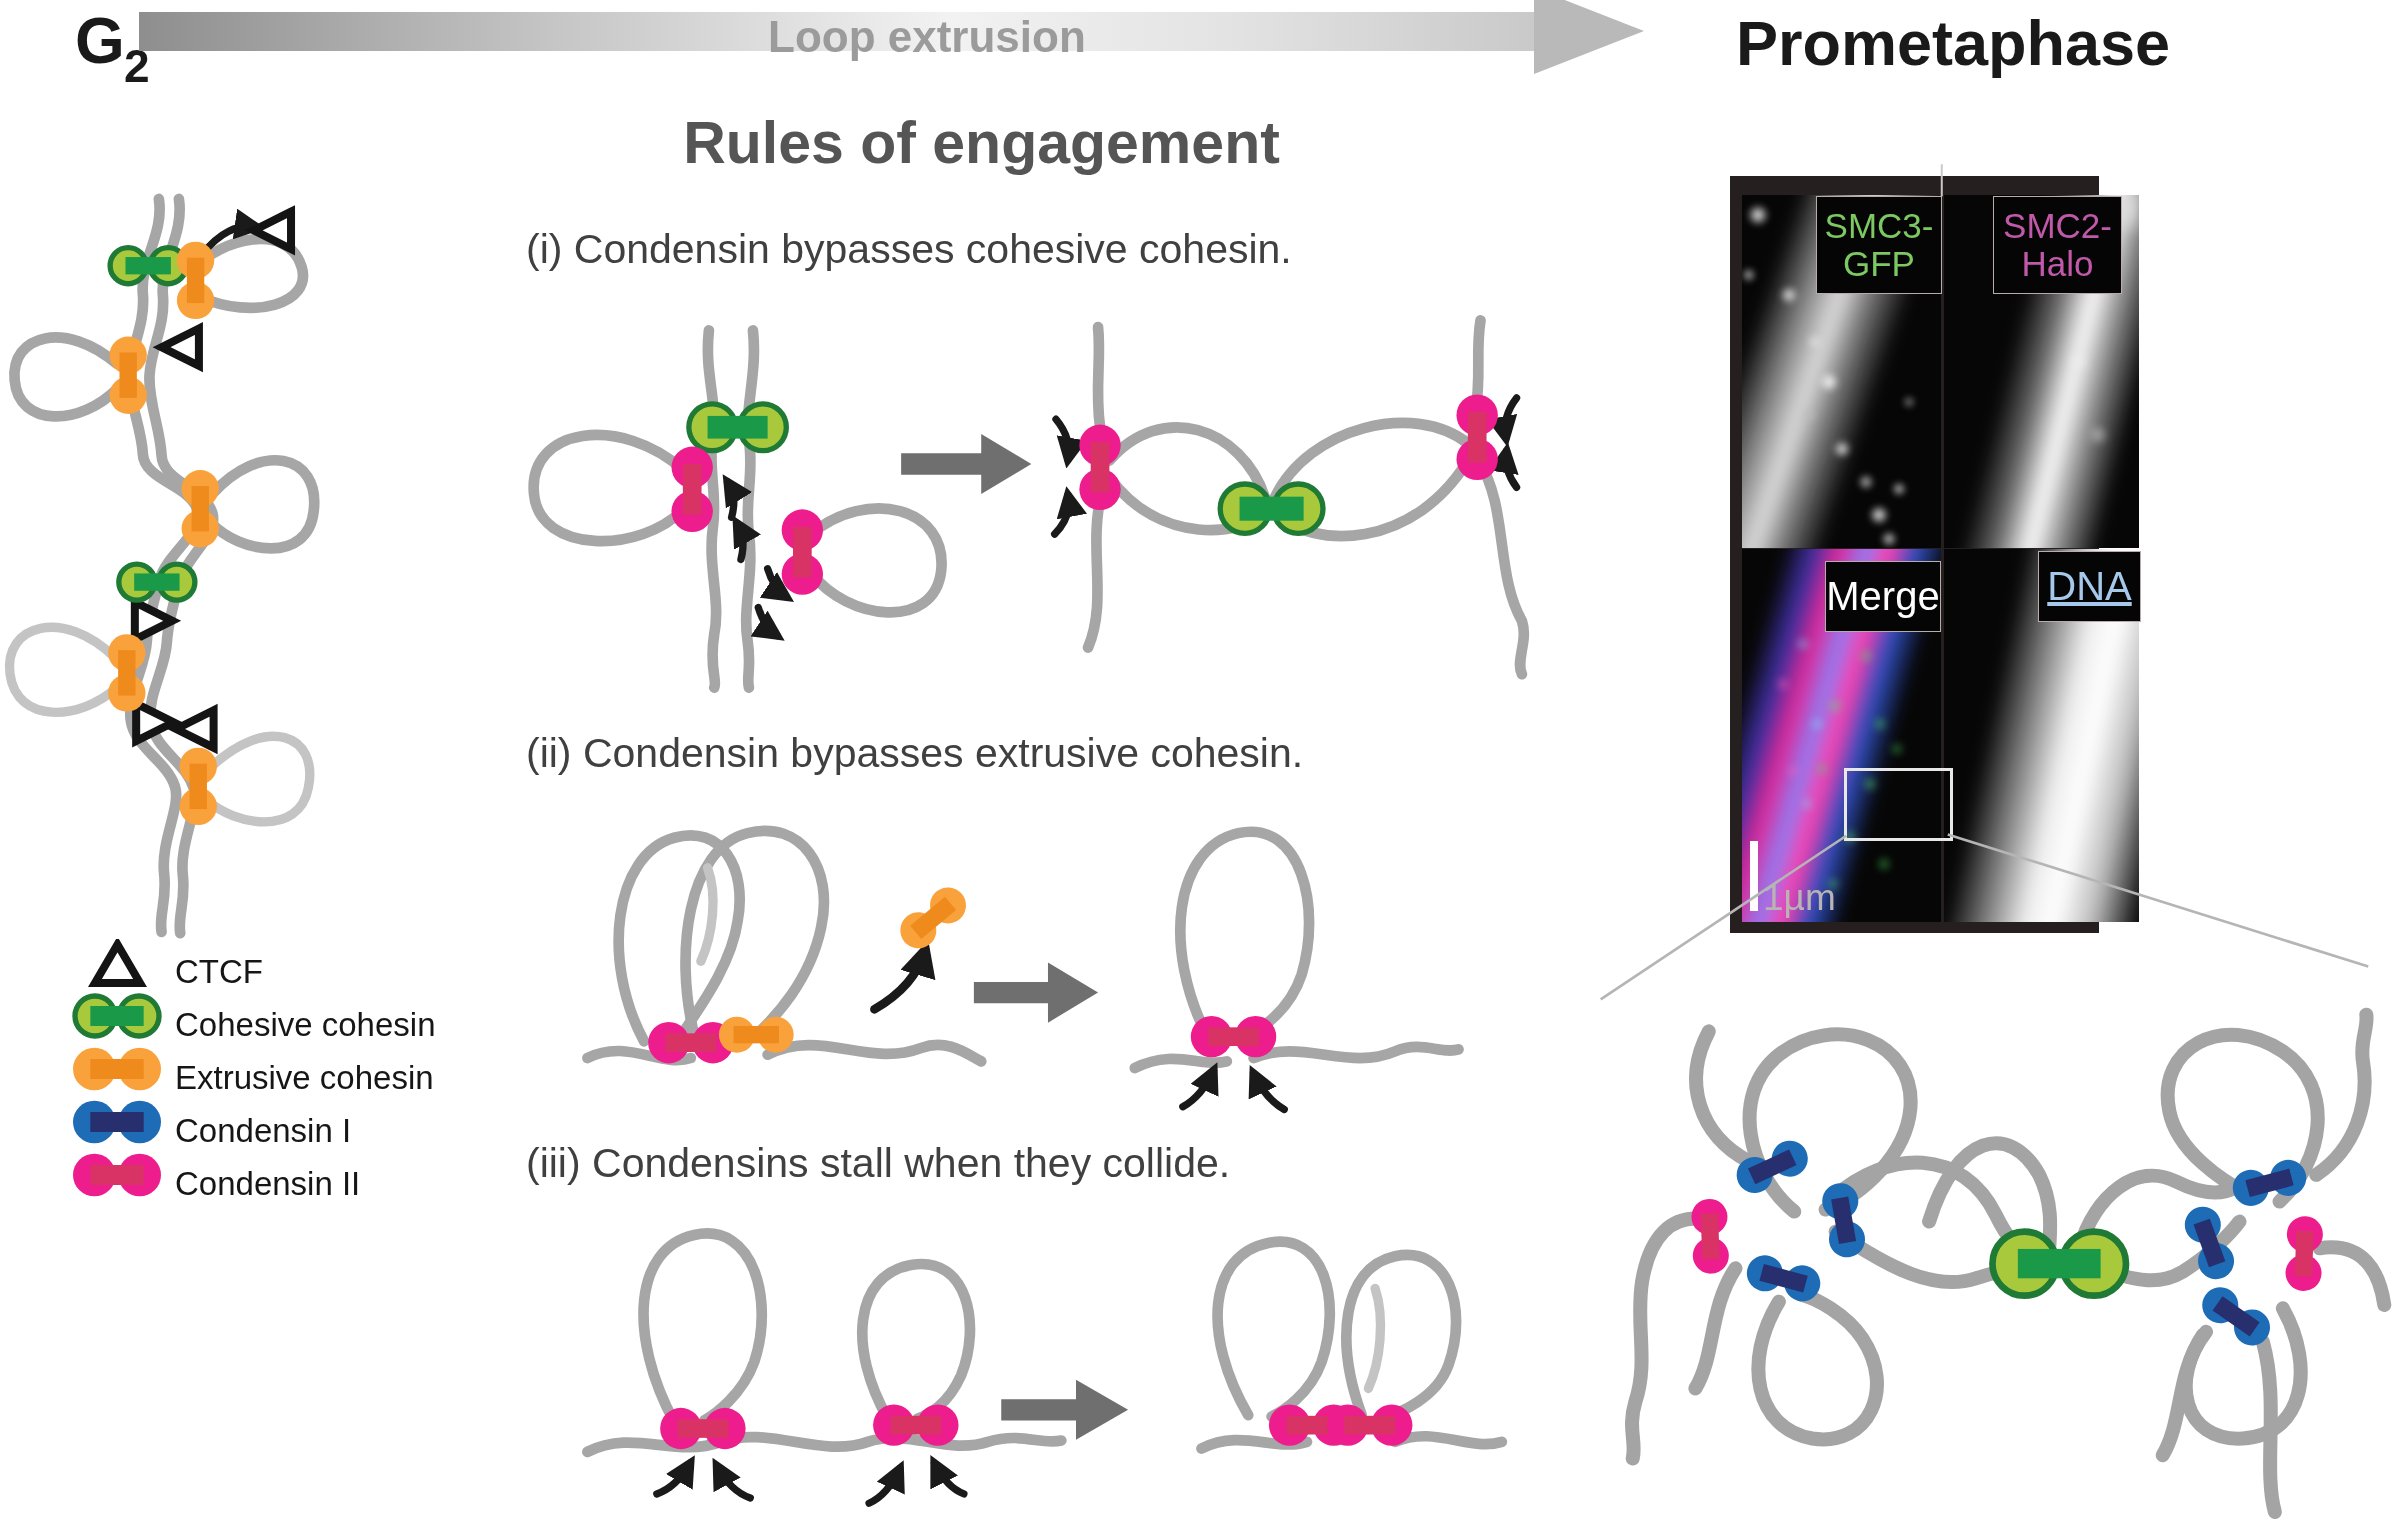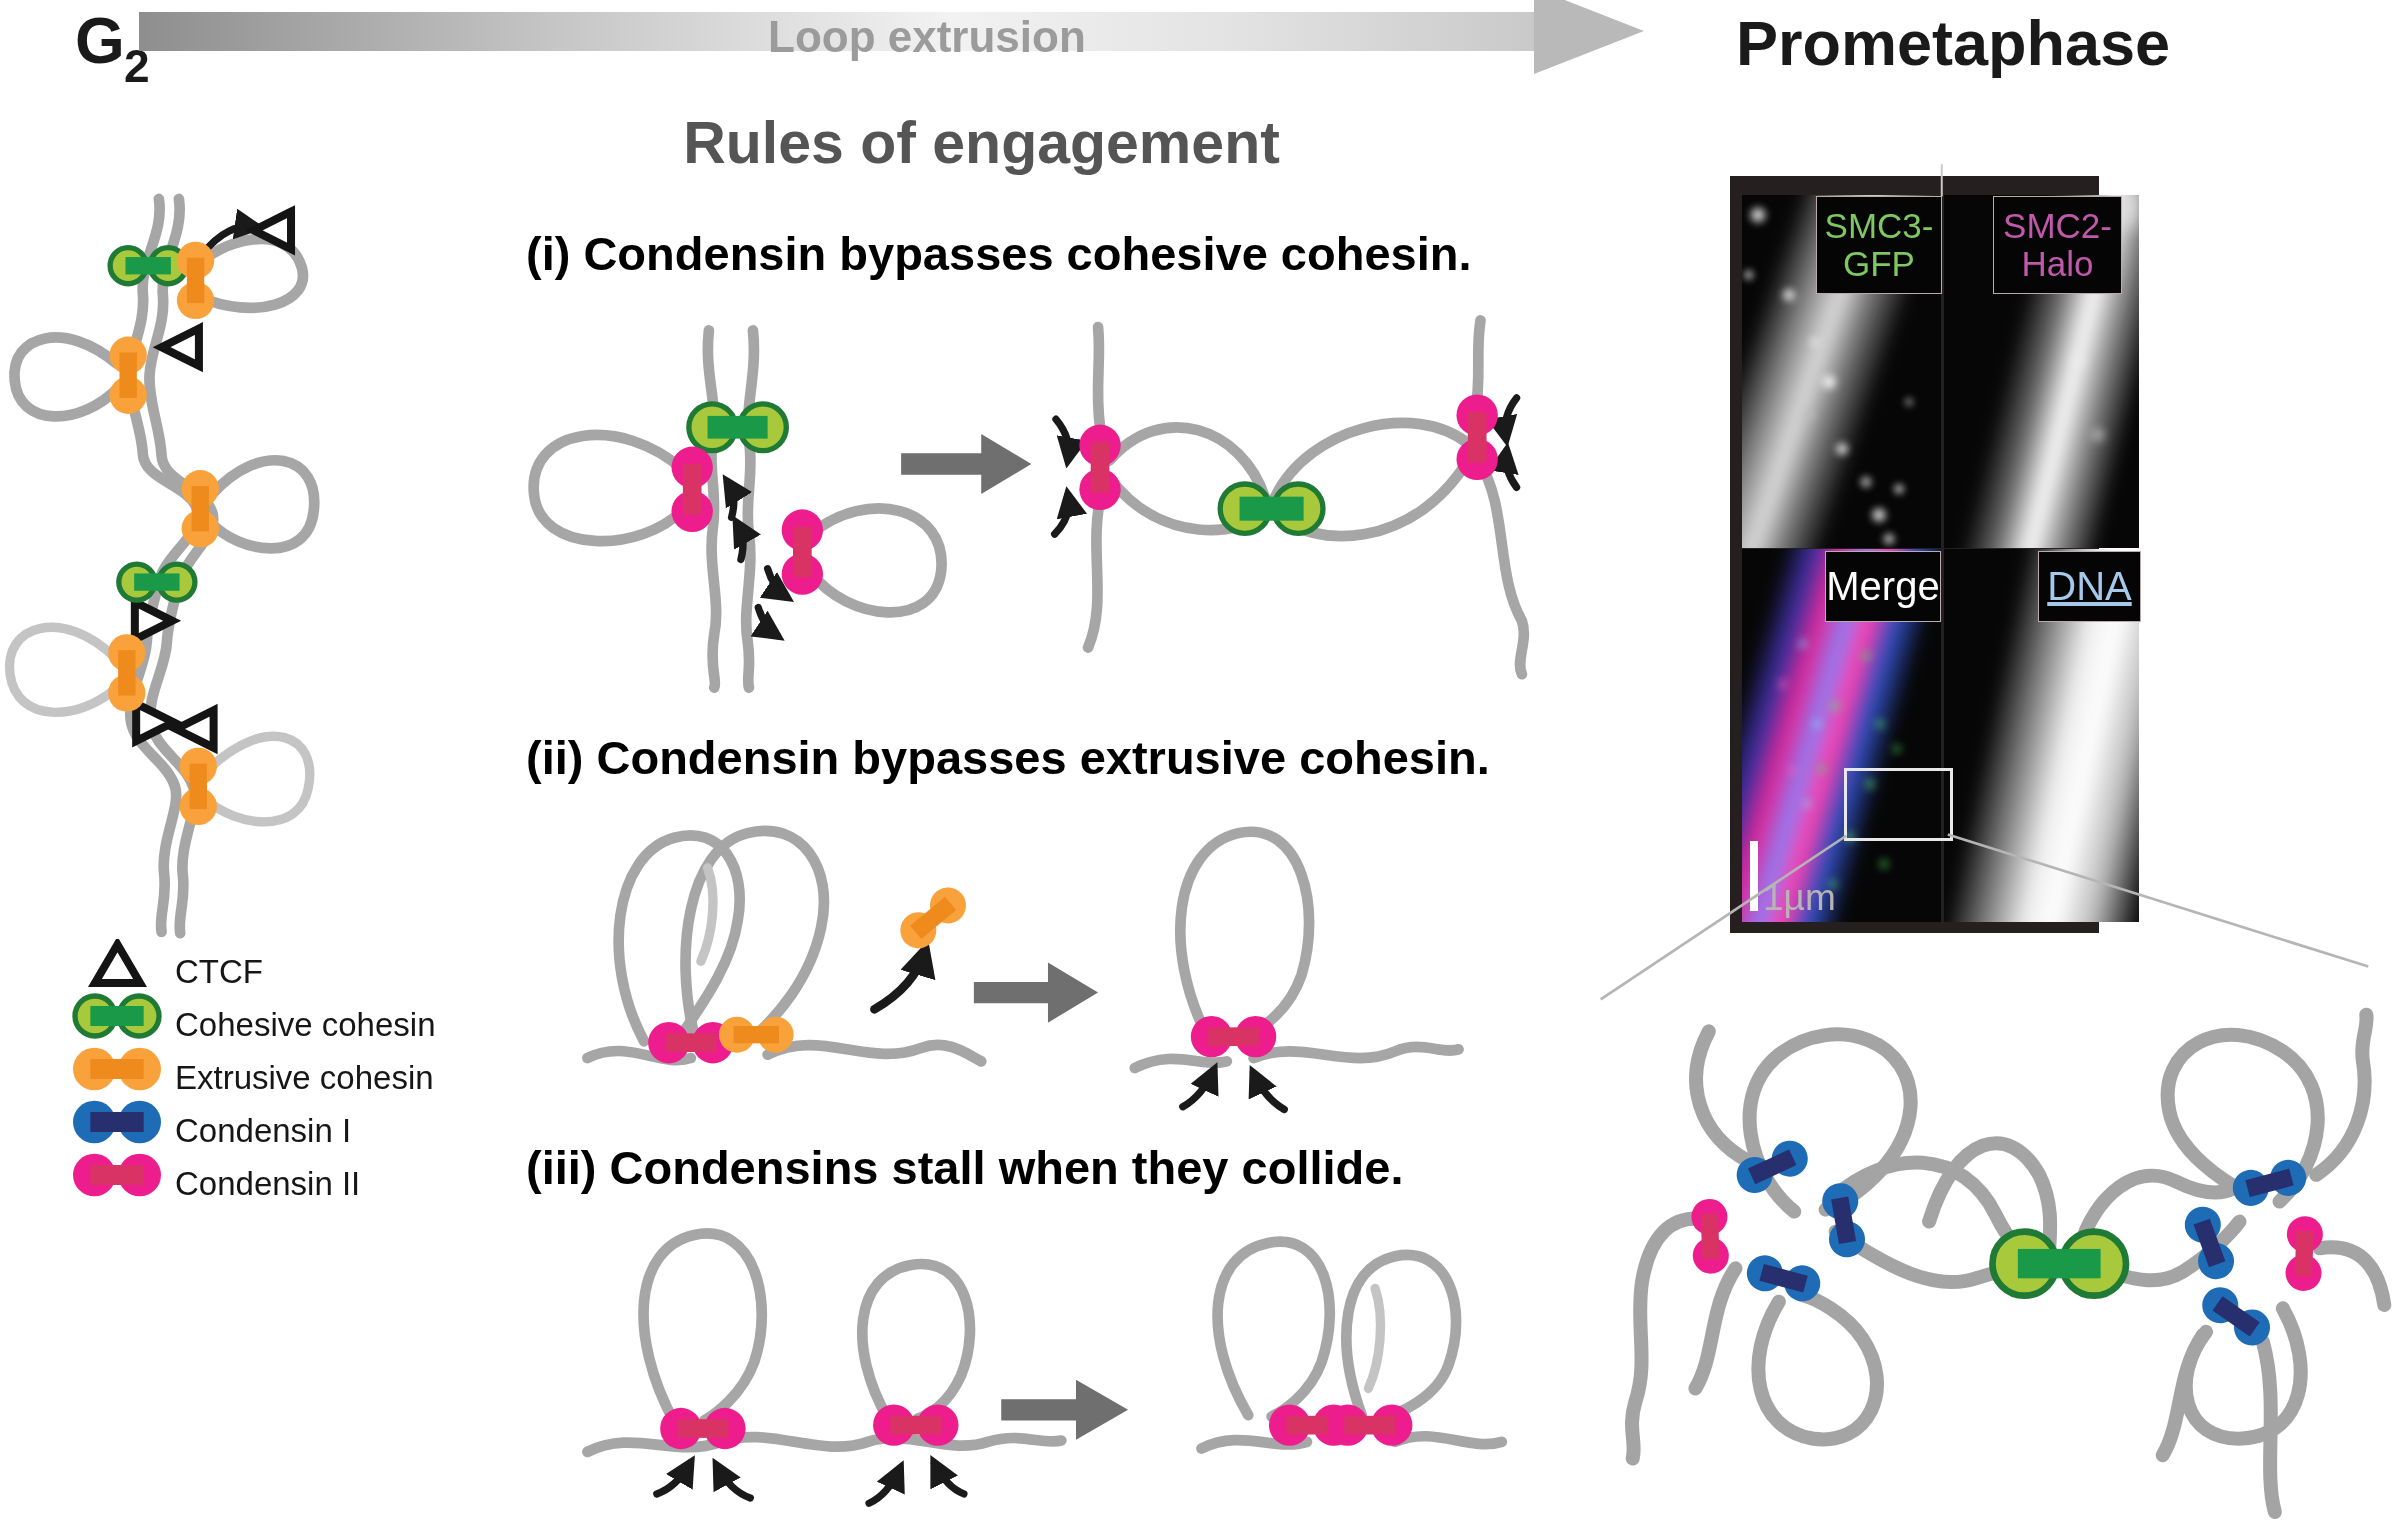--- a/index.html
+++ b/index.html
@@ -15,21 +15,21 @@
     background:linear-gradient(90deg,#8e8e8e,#c6c6c6 30%,#f2f2f2 58%,#e3e3e3 78%,#c9c9c9 100%);}
   #arrow-head{left:1534px;top:-12px;width:0;height:0;
     border-top:43px solid transparent;border-bottom:43px solid transparent;
     border-left:110px solid var(--arrow_bar_gray);}
   #loop-extrusion-label{left:768px;top:12px;width:427px;text-align:left;
     font-size:44px;font-weight:bold;color:var(--loop_extrusion_text);}
   #prometaphase-label{left:1696px;top:6.7px;width:514px;text-align:center;
     font-size:63px;font-weight:bold;color:var(--ink);}
   #rules-title{left:601px;top:109px;width:761px;text-align:center;
     font-size:59px;font-weight:bold;color:var(--rules_title_gray);}
-  .rule-heading{font-size:47px;color:#000000;white-space:nowrap;font-weight:bold;}
+  .rule-heading{font-size:41px;color:#404040;white-space:nowrap;}
   #rule-i-heading{left:526px;top:226px;}
   #rule-ii-heading{left:526px;top:730px;}
   #rule-iii-heading{left:526px;top:1140px;}
   
   #legend{left:67px;top:938px;}
   .legend-row{display:flex;align-items:flex-end;height:53px;}
   .lg-icon-box{width:100px;display:flex;justify-content:center;align-items:center;flex:0 0 100px;}
   .lg-label{font-size:33px;color:#161616;margin-left:8px;white-space:nowrap;}
   
   .lobe-coh{fill:var(--cohesive_lobe);stroke:var(--cohesive_border);stroke-width:8;}
@@ -95,21 +95,21 @@
     radial-gradient(circle 8px at 51px 222px,#ff66c4,transparent 70%);}
   #q4 .band{left:37px;top:-53px;width:207px;height:534px;transform:rotate(12deg);
     background:linear-gradient(90deg,transparent,#777 18%,#eee 38%,#fff 52%,#bbb 70%,transparent 92%);}
   #q4 .dots{position:absolute;inset:0;filter:blur(6px);background:
     radial-gradient(ellipse 87px 47px at 86% 5%,#fff,transparent 75%);}
   .img-label{position:absolute;background:#050505;border:1.3px solid #b8acac;
     display:flex;align-items:center;justify-content:center;text-align:center;
     white-space:pre-line;font-weight:normal;z-index:3;}
   #smc3-label{left:86px;top:20px;width:124px;height:96px;font-size:35px;line-height:1.1;color:var(--smc3_label_green);}
   #smc2-label{left:263px;top:20px;width:127px;height:96px;font-size:35px;line-height:1.1;color:var(--smc2_label_magenta);}
-  #merge-label{left:95px;top:375px;width:114px;height:69px;font-size:40px;color:var(--merge_label_white);}
+  #merge-label{left:95px;top:385px;width:114px;height:69px;font-size:40px;color:var(--merge_label_white);}
   #dna-label{left:308px;top:375px;width:101px;height:69px;font-size:40px;color:var(--dna_label_blue);text-decoration:underline;}
   #zoom-box{left:114px;top:592px;width:103px;height:67px;border:3.3px solid #e8e8e8;background:transparent;z-index:3;}
   #scale-bar{left:20px;top:665px;width:8px;height:70px;background:#ffffff;z-index:3;}
   #scale-text{left:33px;top:701px;font-size:37px;color:var(--scalebar_text_gray);z-index:3;}
   
   #art{position:absolute;left:0;top:0;z-index:5;pointer-events:none;}
 </style>
 </head>
 <body>
 

